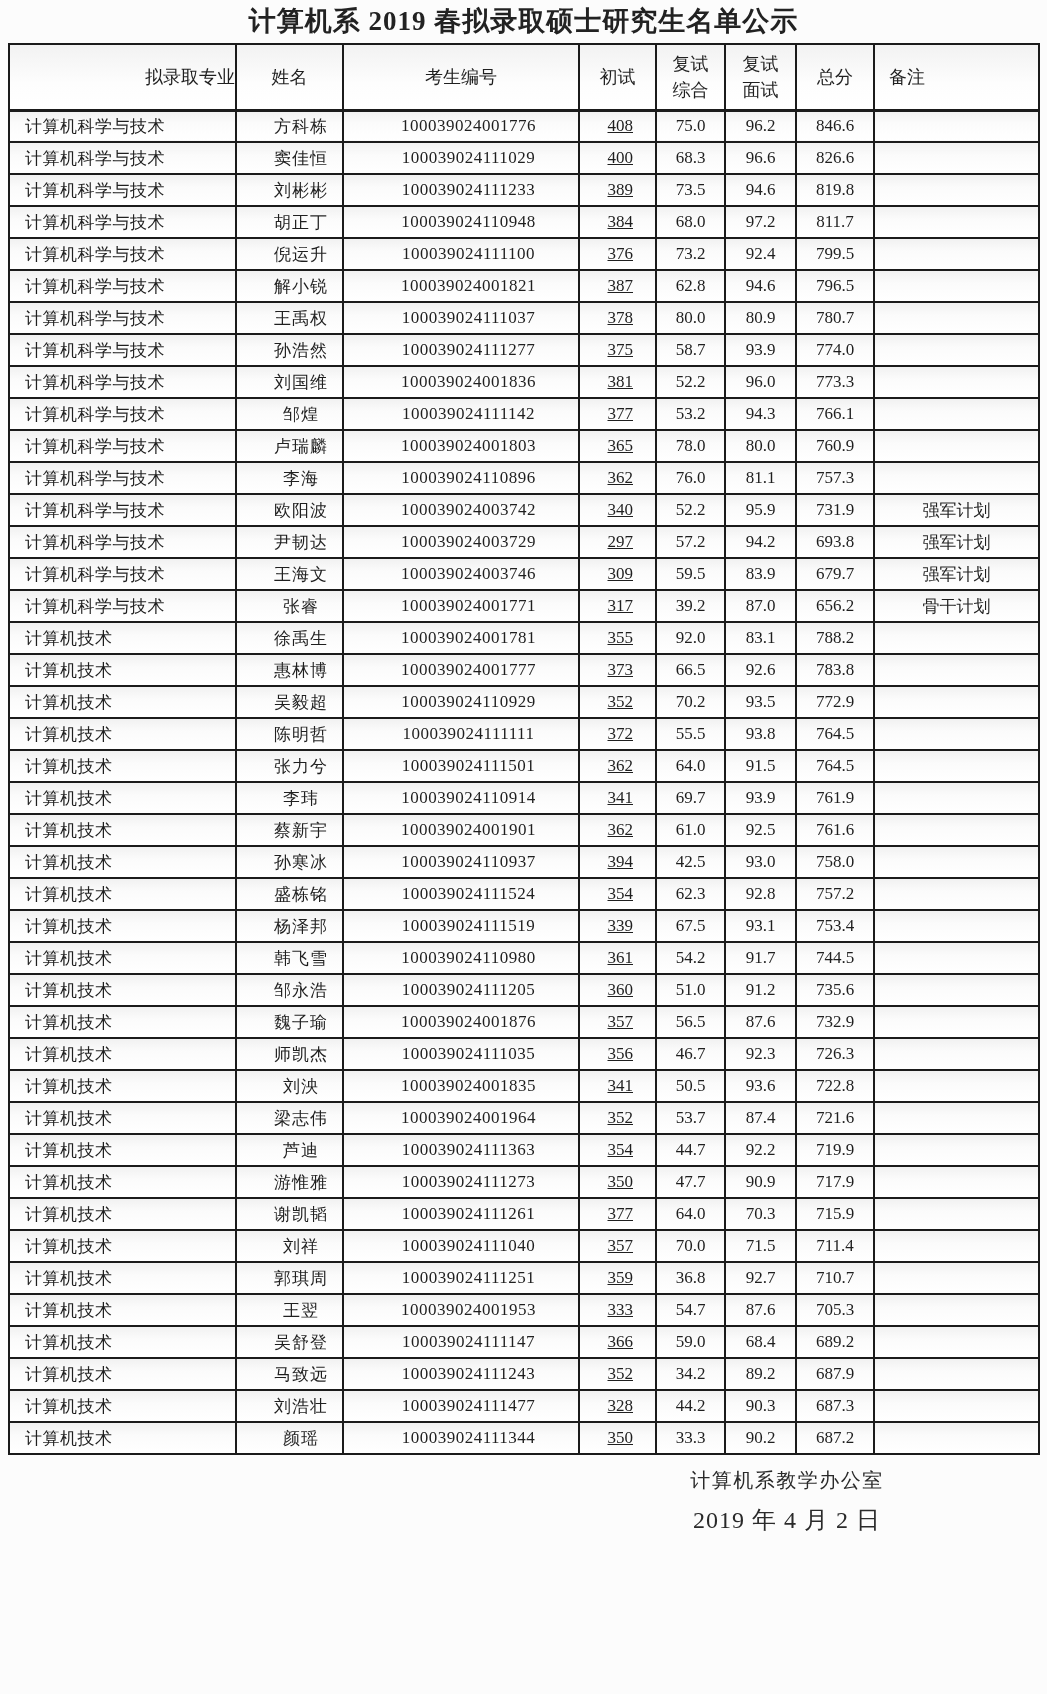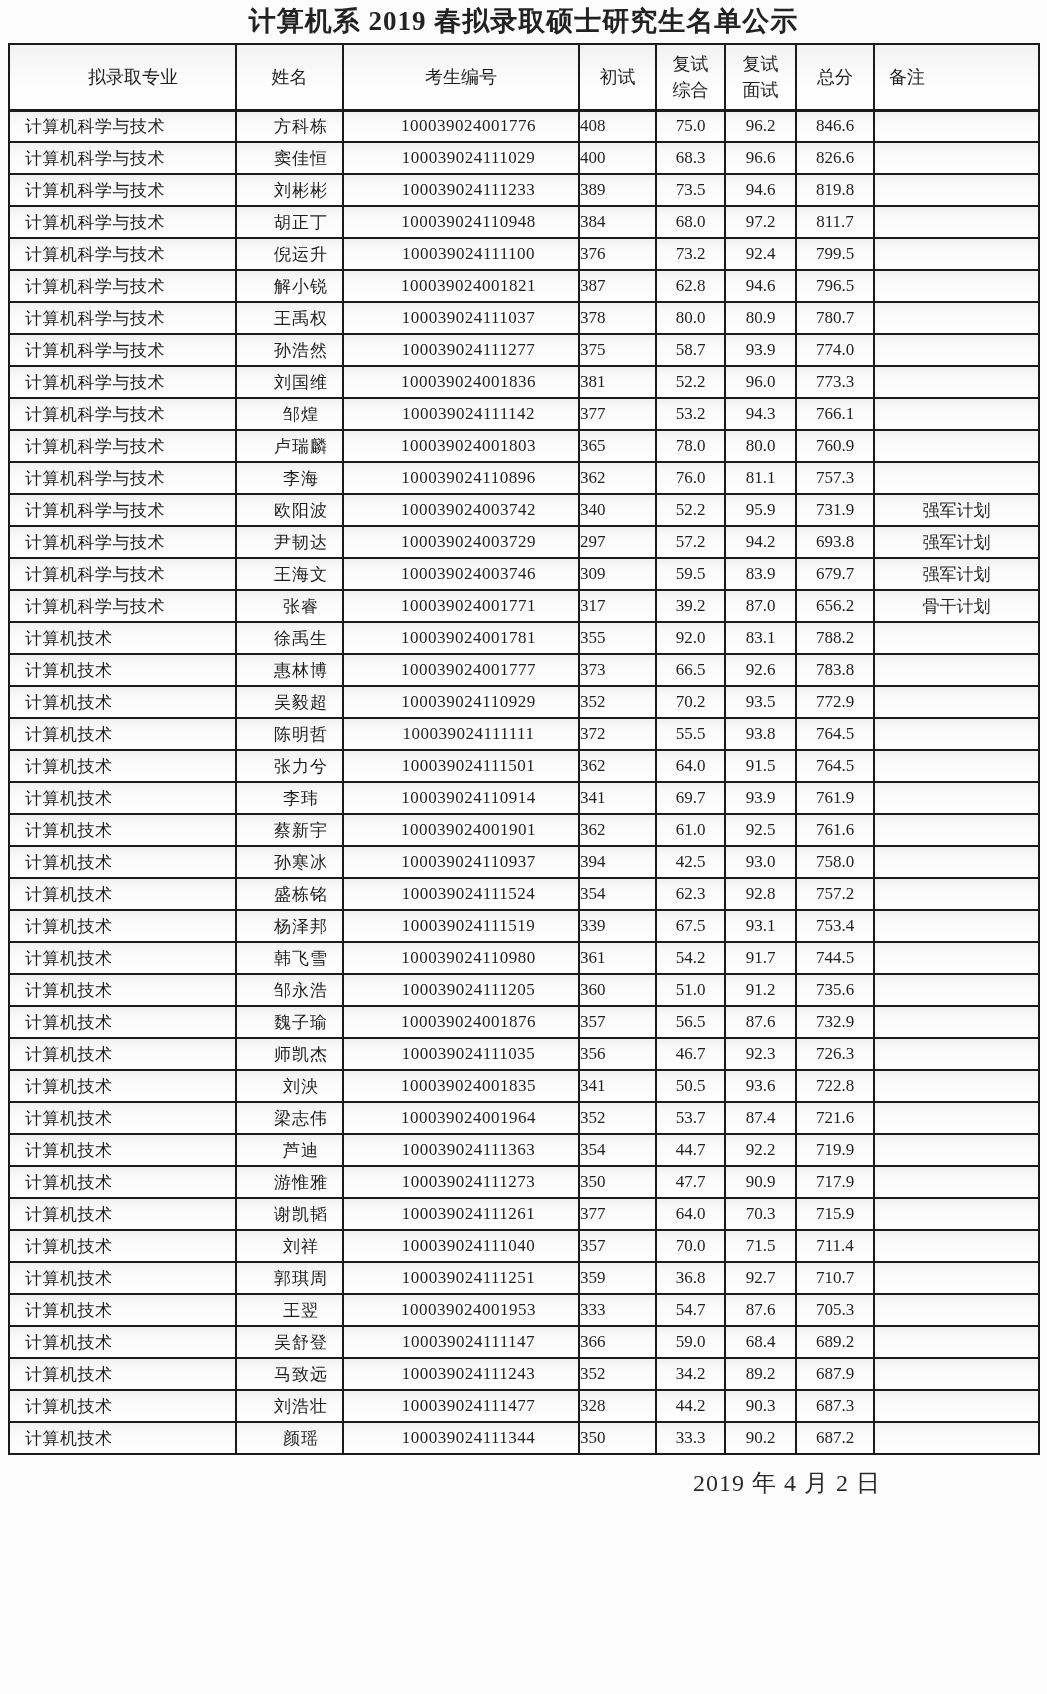--- a/index.html
+++ b/index.html
@@ -38,32 +38,32 @@
   table.admission thead th {
     height: 66px;
     font-weight: normal;
     font-size: 18px;
     text-align: center;
     white-space: pre-line;
     line-height: 1.45;
     background: linear-gradient(180deg, #f2f2f2 0%, #fdfdfd 60%, #ffffff 100%);
     border-bottom-width: 3px;
   }
-  table.admission thead th:nth-child(1) { text-align: center; padding-left: 21px; }
+  table.admission thead th:nth-child(1) { text-align: right; padding-left: 21px; }
   table.admission thead th:nth-child(8) { text-align: left; padding-left: 14px; }
 
   table.admission tbody td {
     height: 32px;
     font-size: 17px;
     background: linear-gradient(180deg, #f1f1f1 0%, #fbfbfb 40%, #ffffff 100%);
   }
   table.admission tbody td:nth-child(1) { text-align: left; padding-left: 15px; letter-spacing: 0.5px; }
   table.admission tbody td:nth-child(2) { text-align: center; padding-left: 23px; letter-spacing: 1px; }
   table.admission tbody td:nth-child(3) { text-align: center; padding-left: 15px; letter-spacing: 0.5px; }
-  table.admission tbody td:nth-child(4) { padding-right: 5px; }
+  table.admission tbody td:nth-child(4) { text-align: right; padding-right: 22px; text-decoration: underline; }
   table.admission tbody td:nth-child(5),
   table.admission tbody td:nth-child(6),
   table.admission tbody td:nth-child(7),
   table.admission tbody td:nth-child(8) { text-align: center; }
 
   .note {
     margin: 16px 58px 0 37px;
     font-size: 19.5px;
     line-height: 38px;
     letter-spacing: 0.5px;
@@ -539,16 +539,17 @@
           <td>33.3</td>
           <td>90.2</td>
           <td>687.2</td>
           <td></td>
         </tr>
       </tbody>
   </table>
 
 
   <div class="signature">
+    <div class="office">计算机系教学办公室</div>
     <div class="date">2019 年 4 月 2 日</div>
   </div>
 
 </div>
 
 </body></html>

